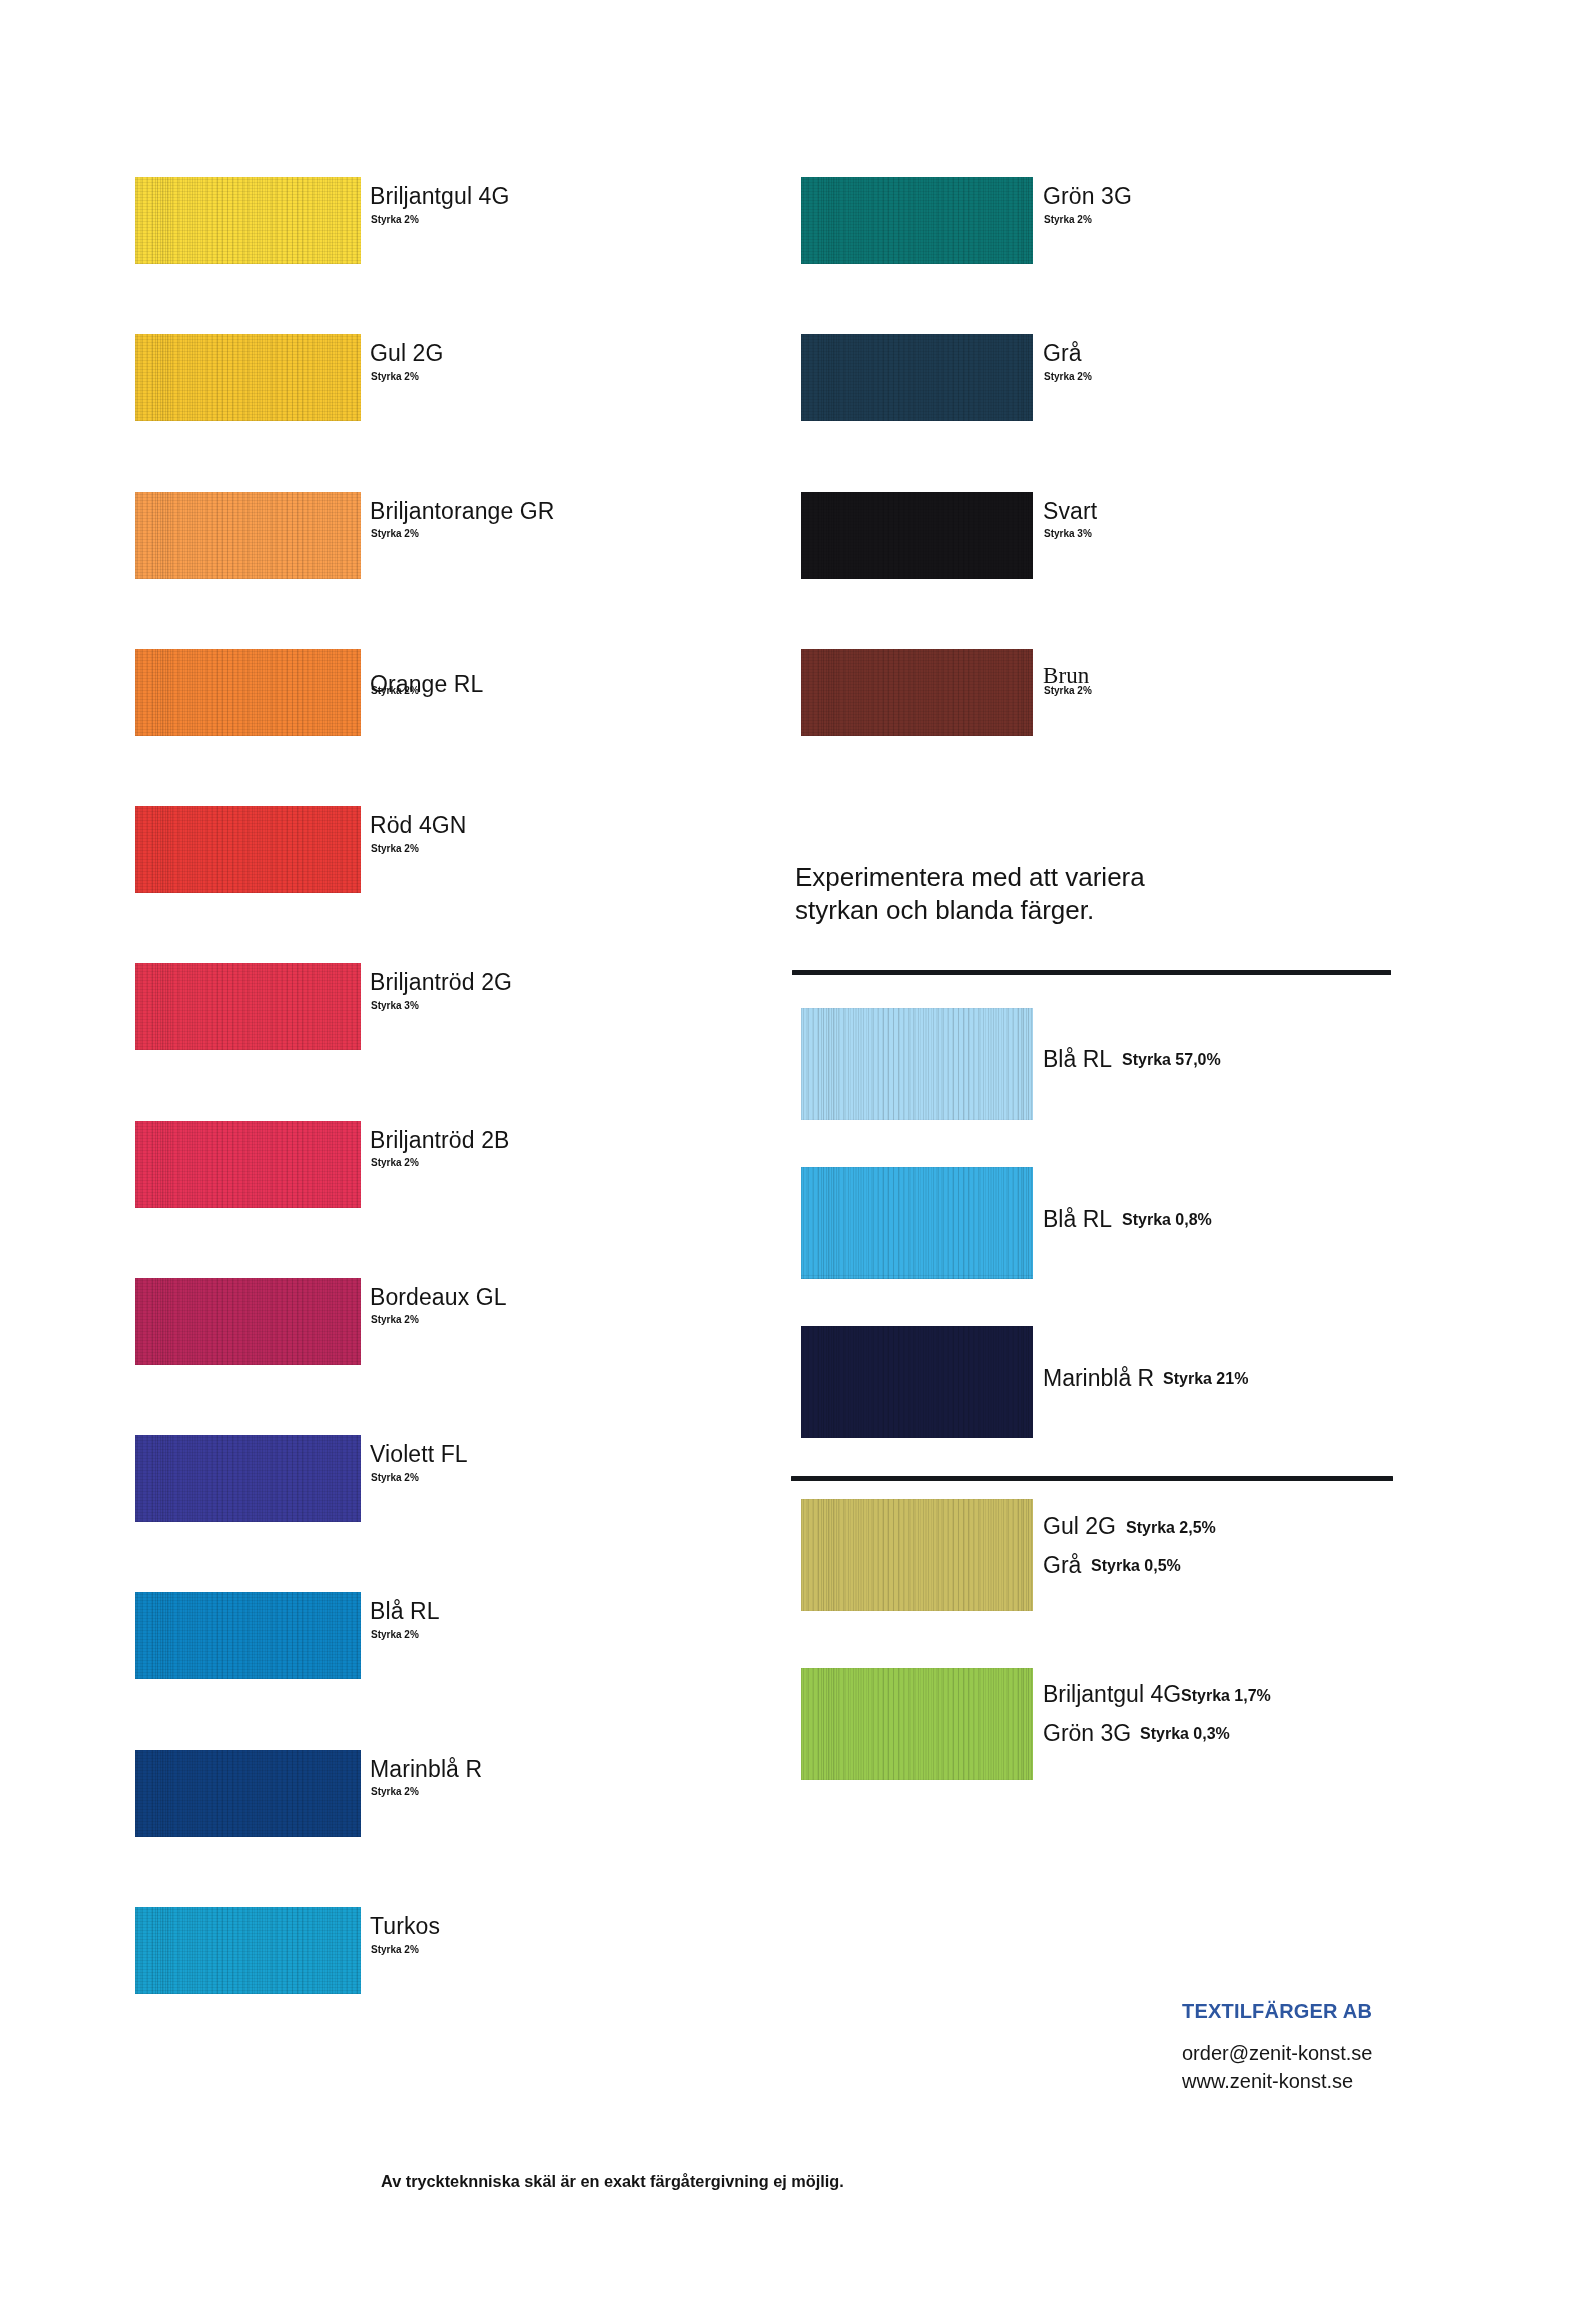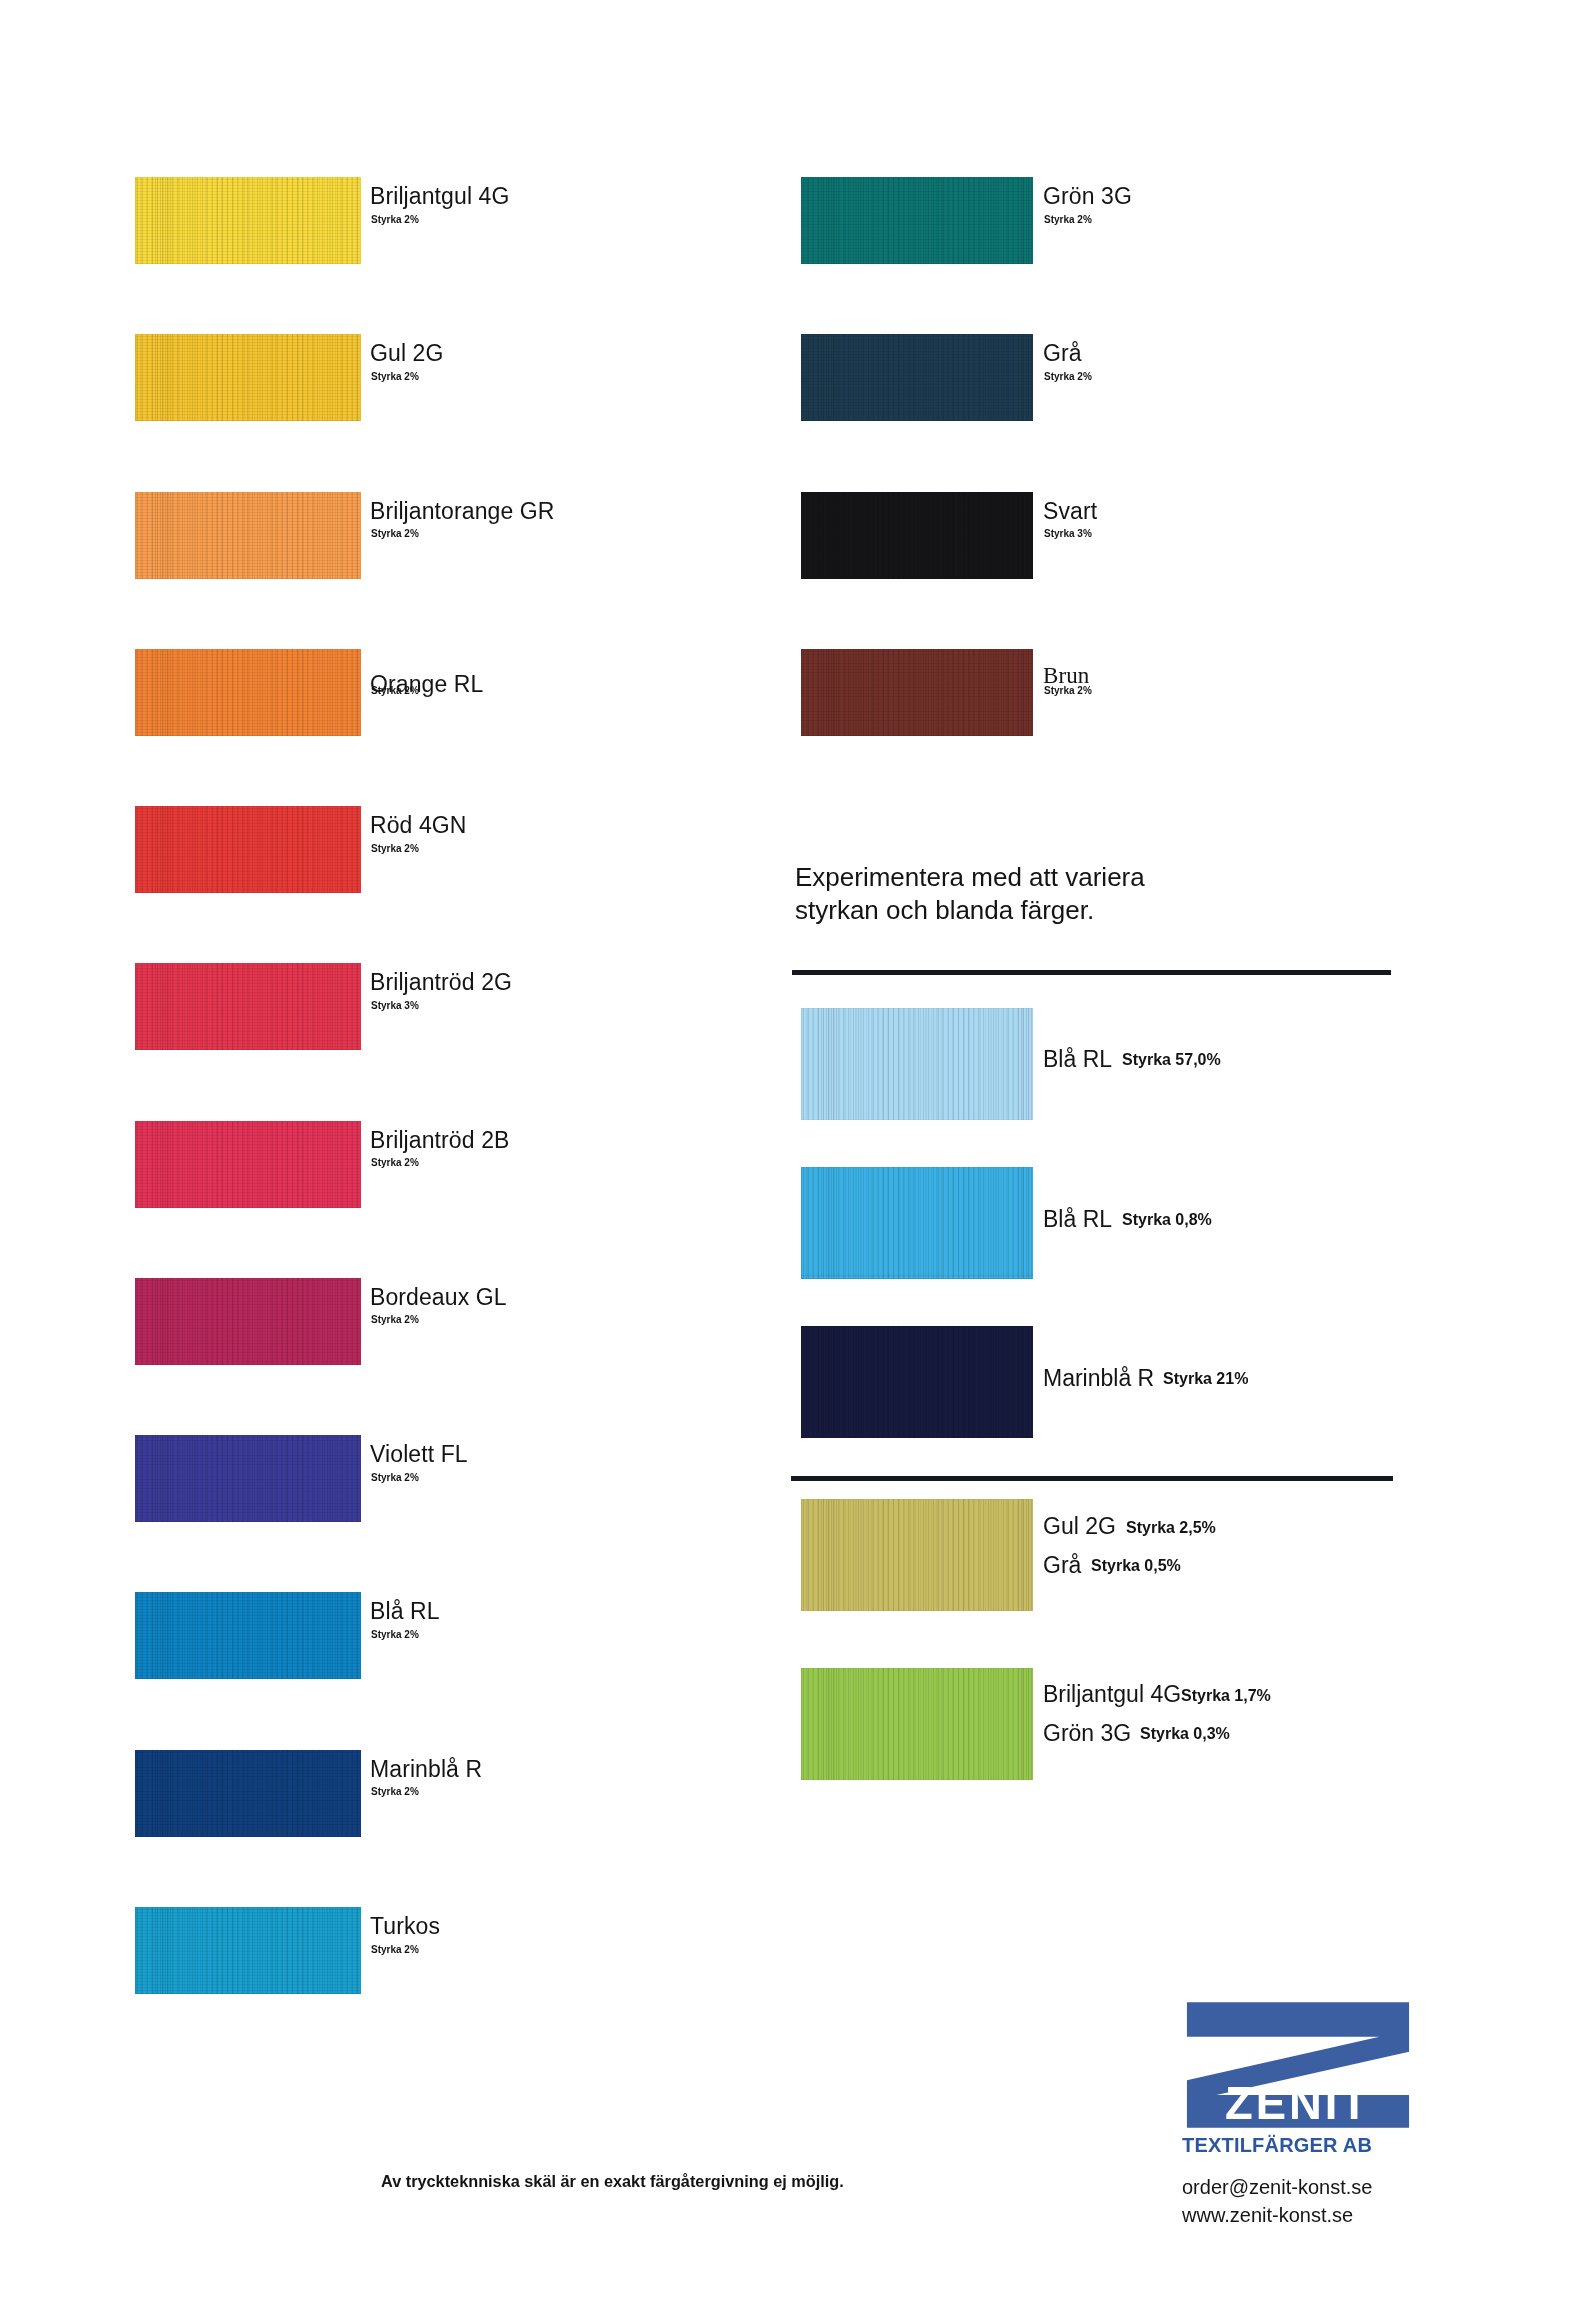--- a/index.html
+++ b/index.html
@@ -177,23 +177,17 @@
     <div class="swatch" style="left: 801px; top: 1668px; width: 232px; height: 112px; background: rgb(151, 200, 78);"></div>
     <div class="inline-name" style="left: 1043px; top: 1681px;">Briljantgul 4G</div>
     <div class="inline-strength" style="left: 1181px; top: 1687px;">Styrka 1,7%</div>
     <div class="inline-name" style="left: 1043px; top: 1720px;">Grön 3G</div>
     <div class="inline-strength" style="left: 1140px; top: 1725px;">Styrka 0,3%</div>
   </div>
 
 <div class="disclaimer" style="left:381px;top:2172px;">Av tryckteknniska skäl är en exakt färgåtergivning ej möjlig.</div>
 
 <div id="logo-block" style="left:1182px;top:1998px;">
-  <div class="logo-mark">
-    <svg viewBox="0 0 470 270" xmlns="http://www.w3.org/2000/svg" aria-hidden="true">
-      <path id="logo-z-path" d="M10 8 H460 V108 L70 196 H460 V262 H10 V166 L400 78 H10 Z" fill="#3b5fa0"></path>
-      <text id="logo-word-text" x="235" y="244" text-anchor="middle" font-family="Liberation Sans, sans-serif" font-size="92" font-weight="bold" letter-spacing="6" fill="#ffffff">ZENIT</text>
-    </svg>
-  </div>
   <div class="logo-sub">TEXTILFÄRGER AB</div>
   <div class="contact">order@zenit-konst.se</div>
   <div class="contact" style="margin-top:2px;">www.zenit-konst.se</div>
 </div>
 
 
 </body></html>

